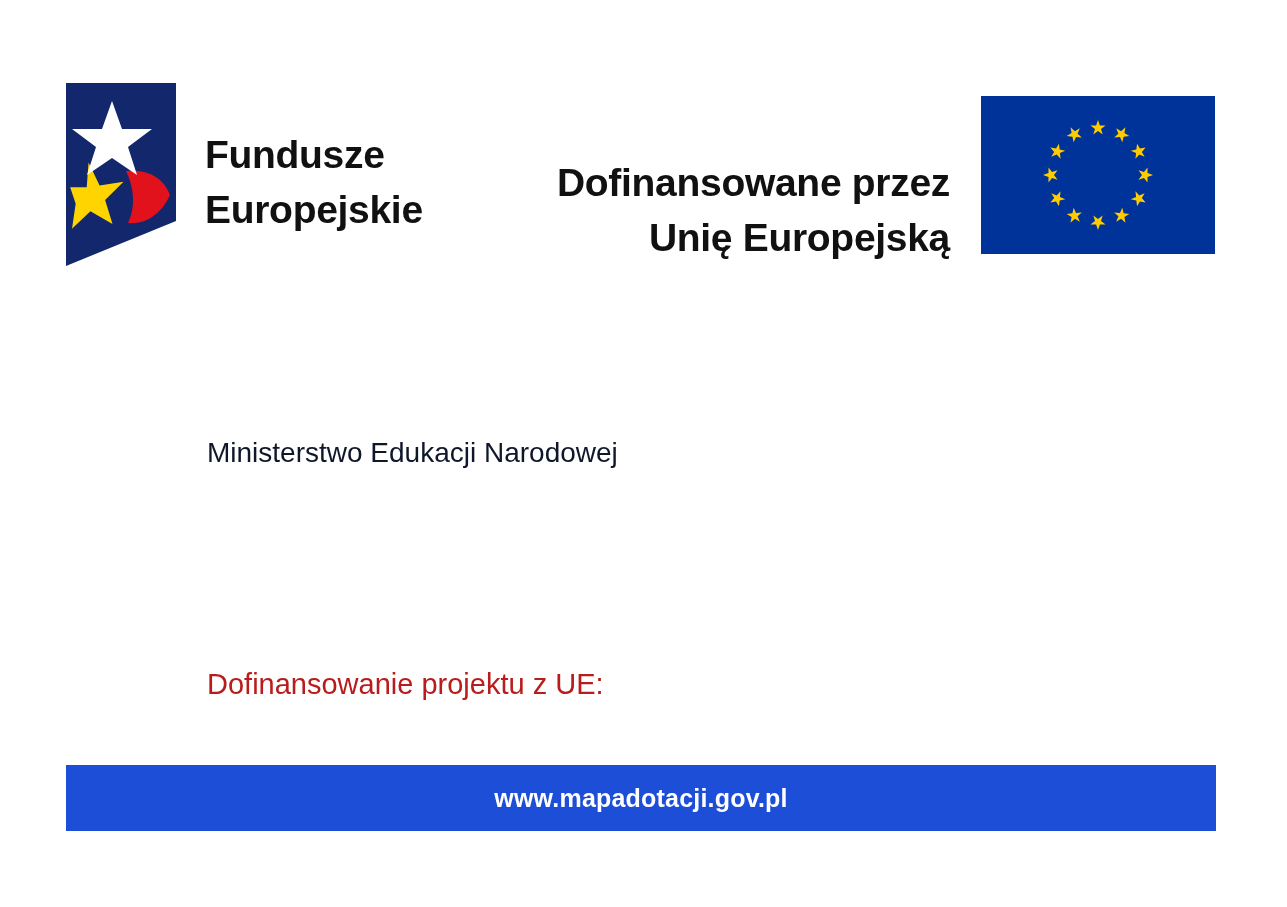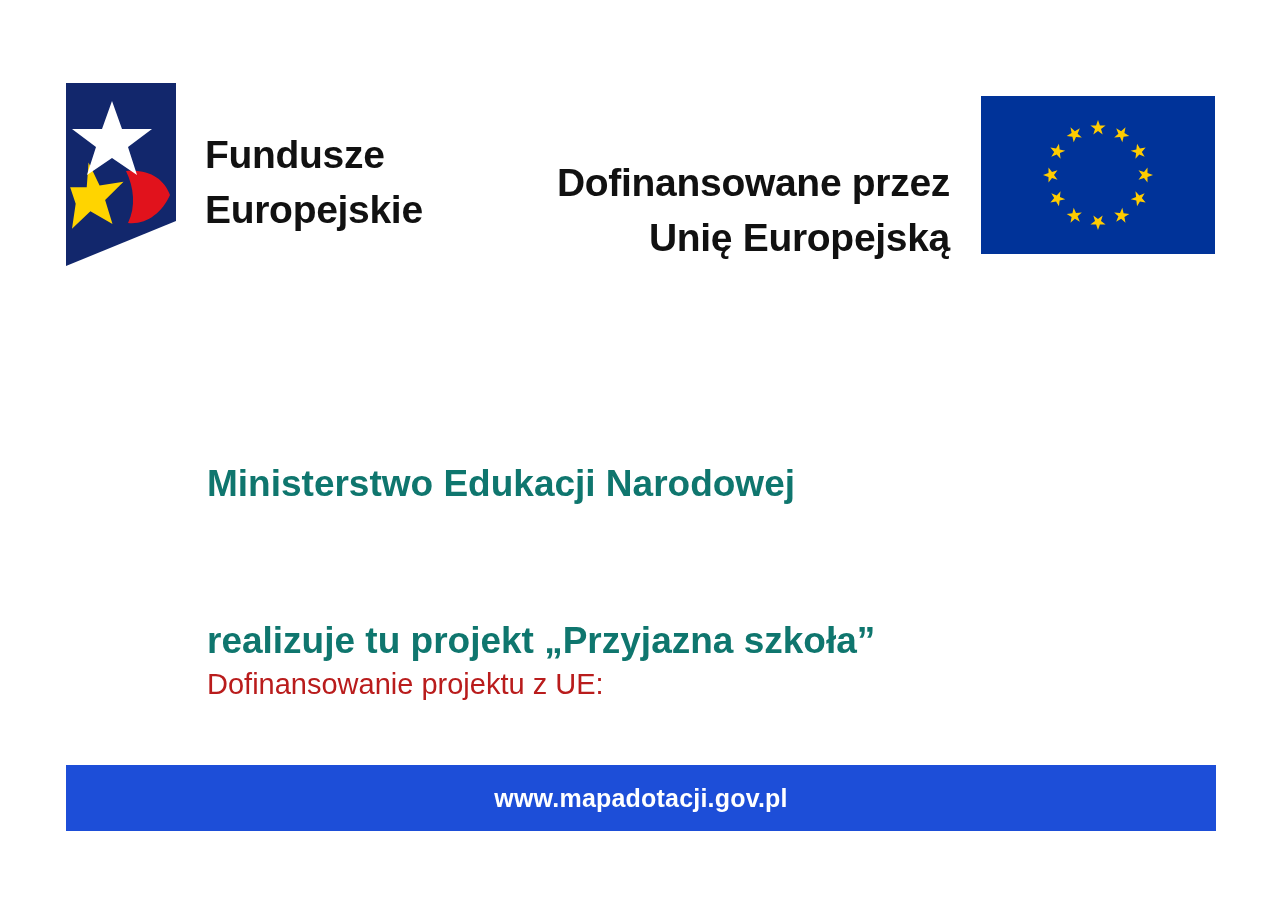--- a/index.html
+++ b/index.html
@@ -69,25 +69,24 @@
     height: 158px;
     background: #003399;
   }
   .eu-flag svg { display: block; }
 
   
   .block-project {
     position: absolute;
     left: 207px;
     top: 354px;
-    font-size: 37px;
+    font-size: 28px;
     line-height: 1.41;
-    color: #0f766e;
-    white-space: pre;
-    font-weight: bold;
+    color: #0f172a;
+    white-space: pre;
   }
 
   .block-funding {
     position: absolute;
     left: 207px;
     top: 582px;
     font-size: 29px;
     line-height: 1.41;
     color: #b91c1c;
     white-space: pre;
@@ -181,21 +180,20 @@
             </g>
         </g>
       </g>
     </svg>
   </div>
 
 </div>
 
 <div class="block-project">
   <div>Ministerstwo Edukacji Narodowej</div>
-  <div>realizuje tu projekt „Przyjazna szkoła”</div>
 </div>
 
 <div class="block-funding">
   <div>Dofinansowanie projektu z UE:</div>
   <div>412 513 516,80 zł</div>
 </div>
 
 <div class="footer-bar">
   <span class="footer-url">www.mapadotacji.gov.pl</span>
 </div>

